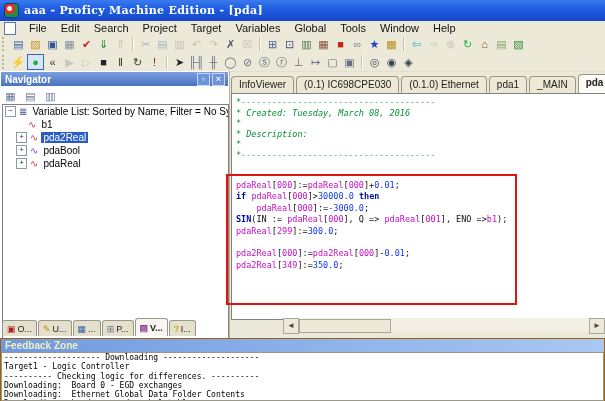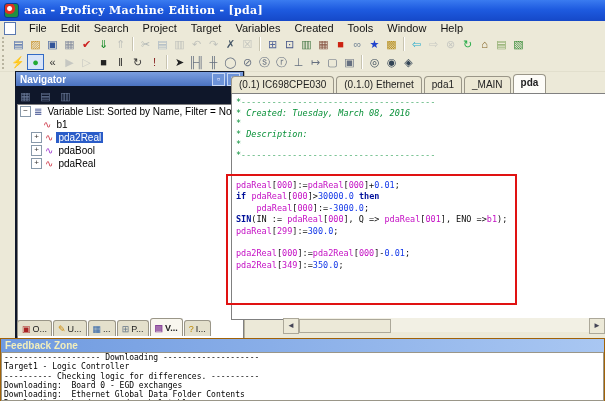--- a/index.html
+++ b/index.html
@@ -24,21 +24,21 @@
   .toolbar{position:absolute;left:0;width:605px;height:18px;background:#ece9d8;display:flex;align-items:center;
     border-bottom:1px solid #e2dfcd;}
   .tb1{top:35px;} .tb2{top:53px;}
   .tbtn{width:17px;height:16px;display:flex;align-items:center;justify-content:center;font-size:11px;line-height:16px;}
   .tbtn.pressed{background:#d8e4f8;border:1px solid #316ac5;width:15px;height:14px;}
   .tbtn.disabled{opacity:.45;}
   .tbsep{width:1px;height:14px;background:#c8c4b0;margin:0 3px;border-right:1px solid #fff;}
   .grip{width:4px;height:14px;margin:0 2px;border-left:2px dotted #b8b4a0;}
 
   
-  .navigator{position:absolute;left:15px;top:71px;width:229px;height:267px;background:#0f172a;border-right:1px solid #b8b4a0;}
+  .navigator{position:absolute;left:0;top:71px;width:229px;height:267px;background:#ffffff;border-right:1px solid #b8b4a0;}
   .nav-title{position:absolute;left:1px;top:1px;right:1px;height:14px;
     background:linear-gradient(180deg,#7b9fe0,#4a72c0);color:#fff;font-size:10px;font-weight:bold;
     display:flex;align-items:center;padding-left:4px;}
   .nav-title .btns{margin-left:auto;display:flex;gap:2px;padding-right:3px;color:#eef;}
   .nav-title .nbtn{width:11px;height:11px;font-size:9px;line-height:11px;text-align:center;background:#6d93d8;border:1px solid #c8d8f4;}
   .nav-tools{position:absolute;left:2px;top:17px;height:16px;display:flex;align-items:center;gap:3px;}
   .nav-tools .tbtn{color:#6a7a9a;}
   .nav-tree{position:absolute;left:2px;top:33px;width:225px;height:283px;background:#fff;border:1px solid #808080;
     overflow:hidden;font-size:10px;}
   .trow{display:flex;align-items:center;height:13px;white-space:nowrap;}
@@ -92,21 +92,21 @@
 
 <div class="window">
 
   <div class="titlebar">
     <span class="app-icon"></span>
     <span class="ttext">aaa - Proficy Machine Edition - [pda]</span>
   </div>
 
   <div class="menubar">
     <span class="child-icon"></span>
-    <span id="menu-items"><span class="menu-item">File</span><span class="menu-item">Edit</span><span class="menu-item">Search</span><span class="menu-item">Project</span><span class="menu-item">Target</span><span class="menu-item">Variables</span><span class="menu-item">Created</span><span class="menu-item">Tools</span><span class="menu-item">Window</span><span class="menu-item">Help</span></span>
+    <span id="menu-items"><span class="menu-item">File</span><span class="menu-item">Edit</span><span class="menu-item">Search</span><span class="menu-item">Project</span><span class="menu-item">Target</span><span class="menu-item">Variables</span><span class="menu-item">Global</span><span class="menu-item">Tools</span><span class="menu-item">Window</span><span class="menu-item">Help</span></span>
   </div>
 
   <div class="toolbar tb1">
     <span class="grip"></span>
     <span id="tb1" style="display:flex;align-items:center;">
         <span class="tbtn" style="color: rgb(68, 102, 170);">▤</span>
         <span class="tbtn" style="color: rgb(200, 144, 40);">▨</span>
         <span class="tbtn" style="color: rgb(51, 85, 153);">▣</span>
         <span class="tbtn" style="color: rgb(136, 144, 160);">▦</span>
         <span class="tbtn" style="color: rgb(204, 34, 34);">✔</span>
@@ -233,20 +233,21 @@
         </div>
         <div class="ntab">
           <span class="nicon" style="color: rgb(187, 136, 0);">?</span>
           <span>I...</span>
         </div>
       </div>
   </div>
 
   <div class="editor">
     <div class="tabstrip" id="editor-tabs">
+        <div class="etab">InfoViewer</div>
         <div class="etab">(0.1) IC698CPE030</div>
         <div class="etab">(0.1.0) Ethernet</div>
         <div class="etab">pda1</div>
         <div class="etab">_MAIN</div>
         <div class="etab active">pda</div>
       </div>
     <div class="edit-content">
       <div class="comments" id="comments">
           <div class="comment-line">*--------------------------------------</div>
           <div class="comment-line">* Created: Tuesday, March 08, 2016</div>

